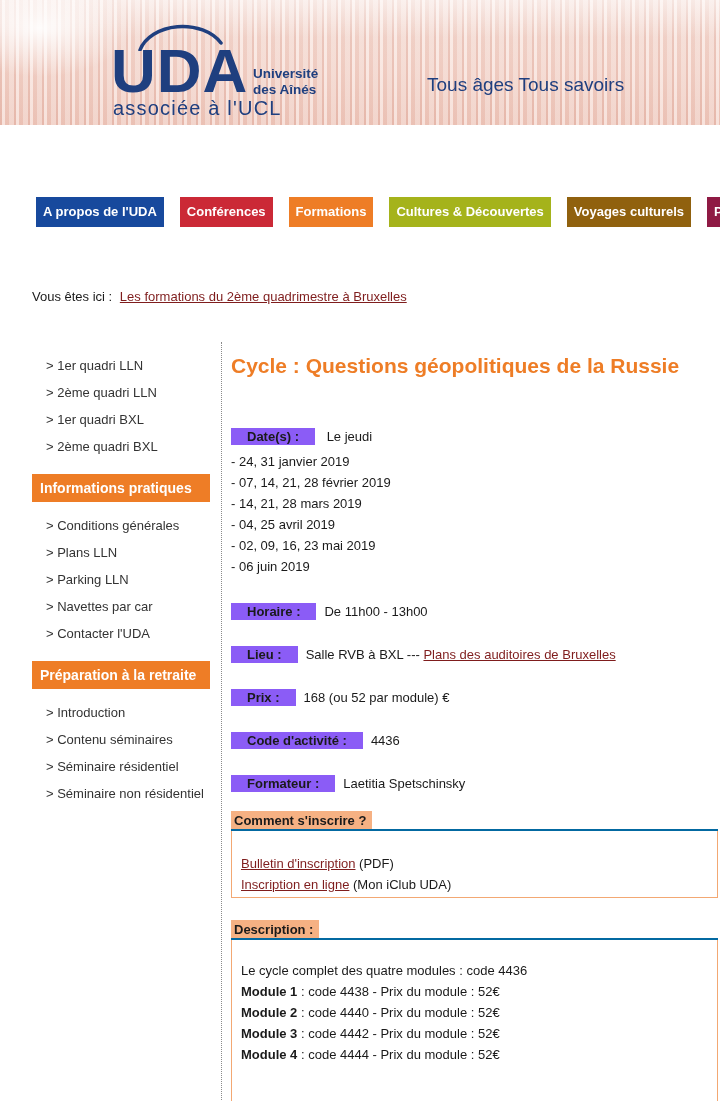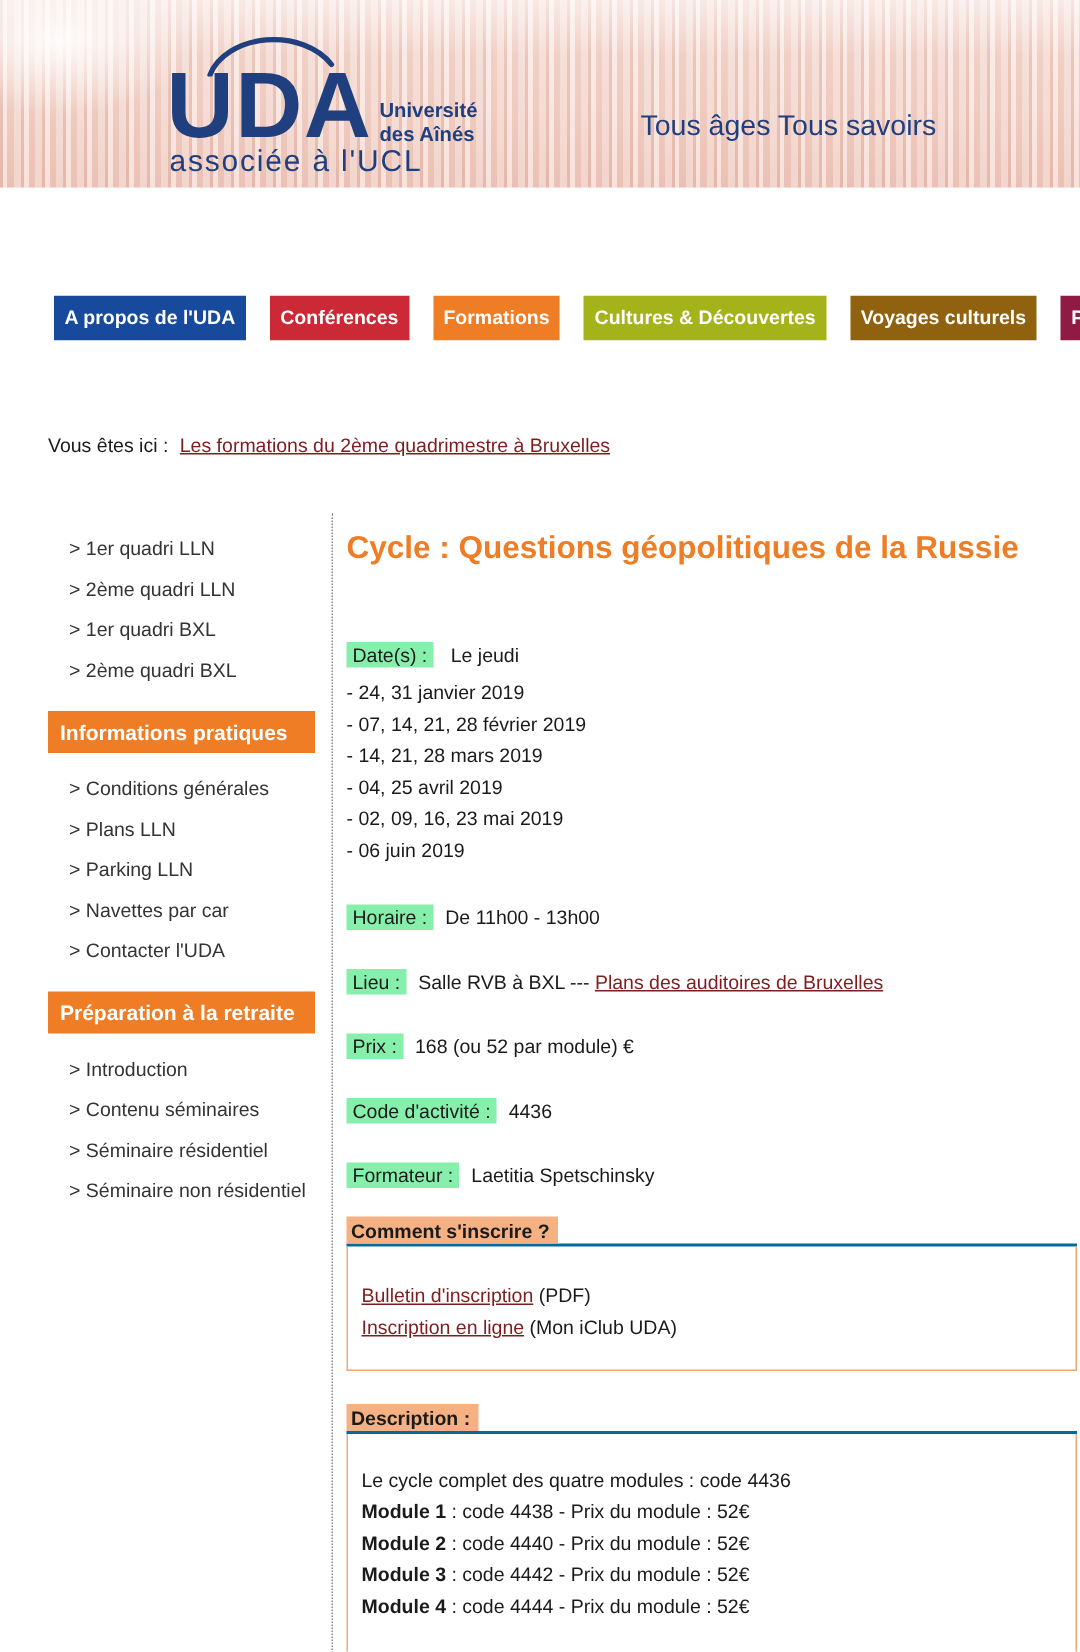--- a/index.html
+++ b/index.html
@@ -42,32 +42,32 @@
   aside { margin-left:32px; width:190px; border-right:1px dotted #8a8a8a; flex:none; }
   .side-head { background:#ee7d26; color:#fff; font-weight:bold; font-size:14px;
     padding:6px 8px; margin:14px 11px 0 0; line-height:16px; }
   .side-head:first-child { margin-top:12px; }
   .side-list { margin-top:10px; }
   .side-item { padding:6px 0 6px 14px; color:#333; cursor:pointer; }
 
   main { flex:1 1 auto; padding-left:9px; padding-right:2px; }
   h1 { margin-top:12px; font-size:21px; font-weight:bold; color:#ee7d26; }
 
-  .lbl { background:#86efac; font-weight:normal; padding:1px 4px; margin-right:8px; }
+  .lbl { background:#8b5cf6; font-weight:bold; padding:1px 16px; margin-right:8px; }
   .dates-row { margin-top:50px; line-height:17px; }
   .date-line { line-height:21px; }
   #date-lines { margin-top:6px; }
   .info-row { margin-top:26px; line-height:17px; }
 
   section { margin-top:19px; }
   section.desc-section { margin-top:22px; }
   .sec-head { border-bottom:2px solid #0369a1; line-height:15px; }
   .sec-head .hl { display:inline-block; background:#f6b183; font-weight:bold;
     padding:2px 6px 1px 3px; }
-  .sec-box { border:1px solid #f3a873; border-top:none; padding:22px 10px 18px 9px; }
+  .sec-box { border:1px solid #f3a873; border-top:none; padding:22px 10px 2px 9px; }
   .sec-box .link-row { line-height:21px; }
   .desc-box { padding:20px 10px 60px 9px; }
   .desc-line { line-height:21px; }
 </style>
 </head>
 <body>
 
 <header>
   <div>
     <svg class="logo-arc" width="90" height="36" viewBox="0 0 90 36">

